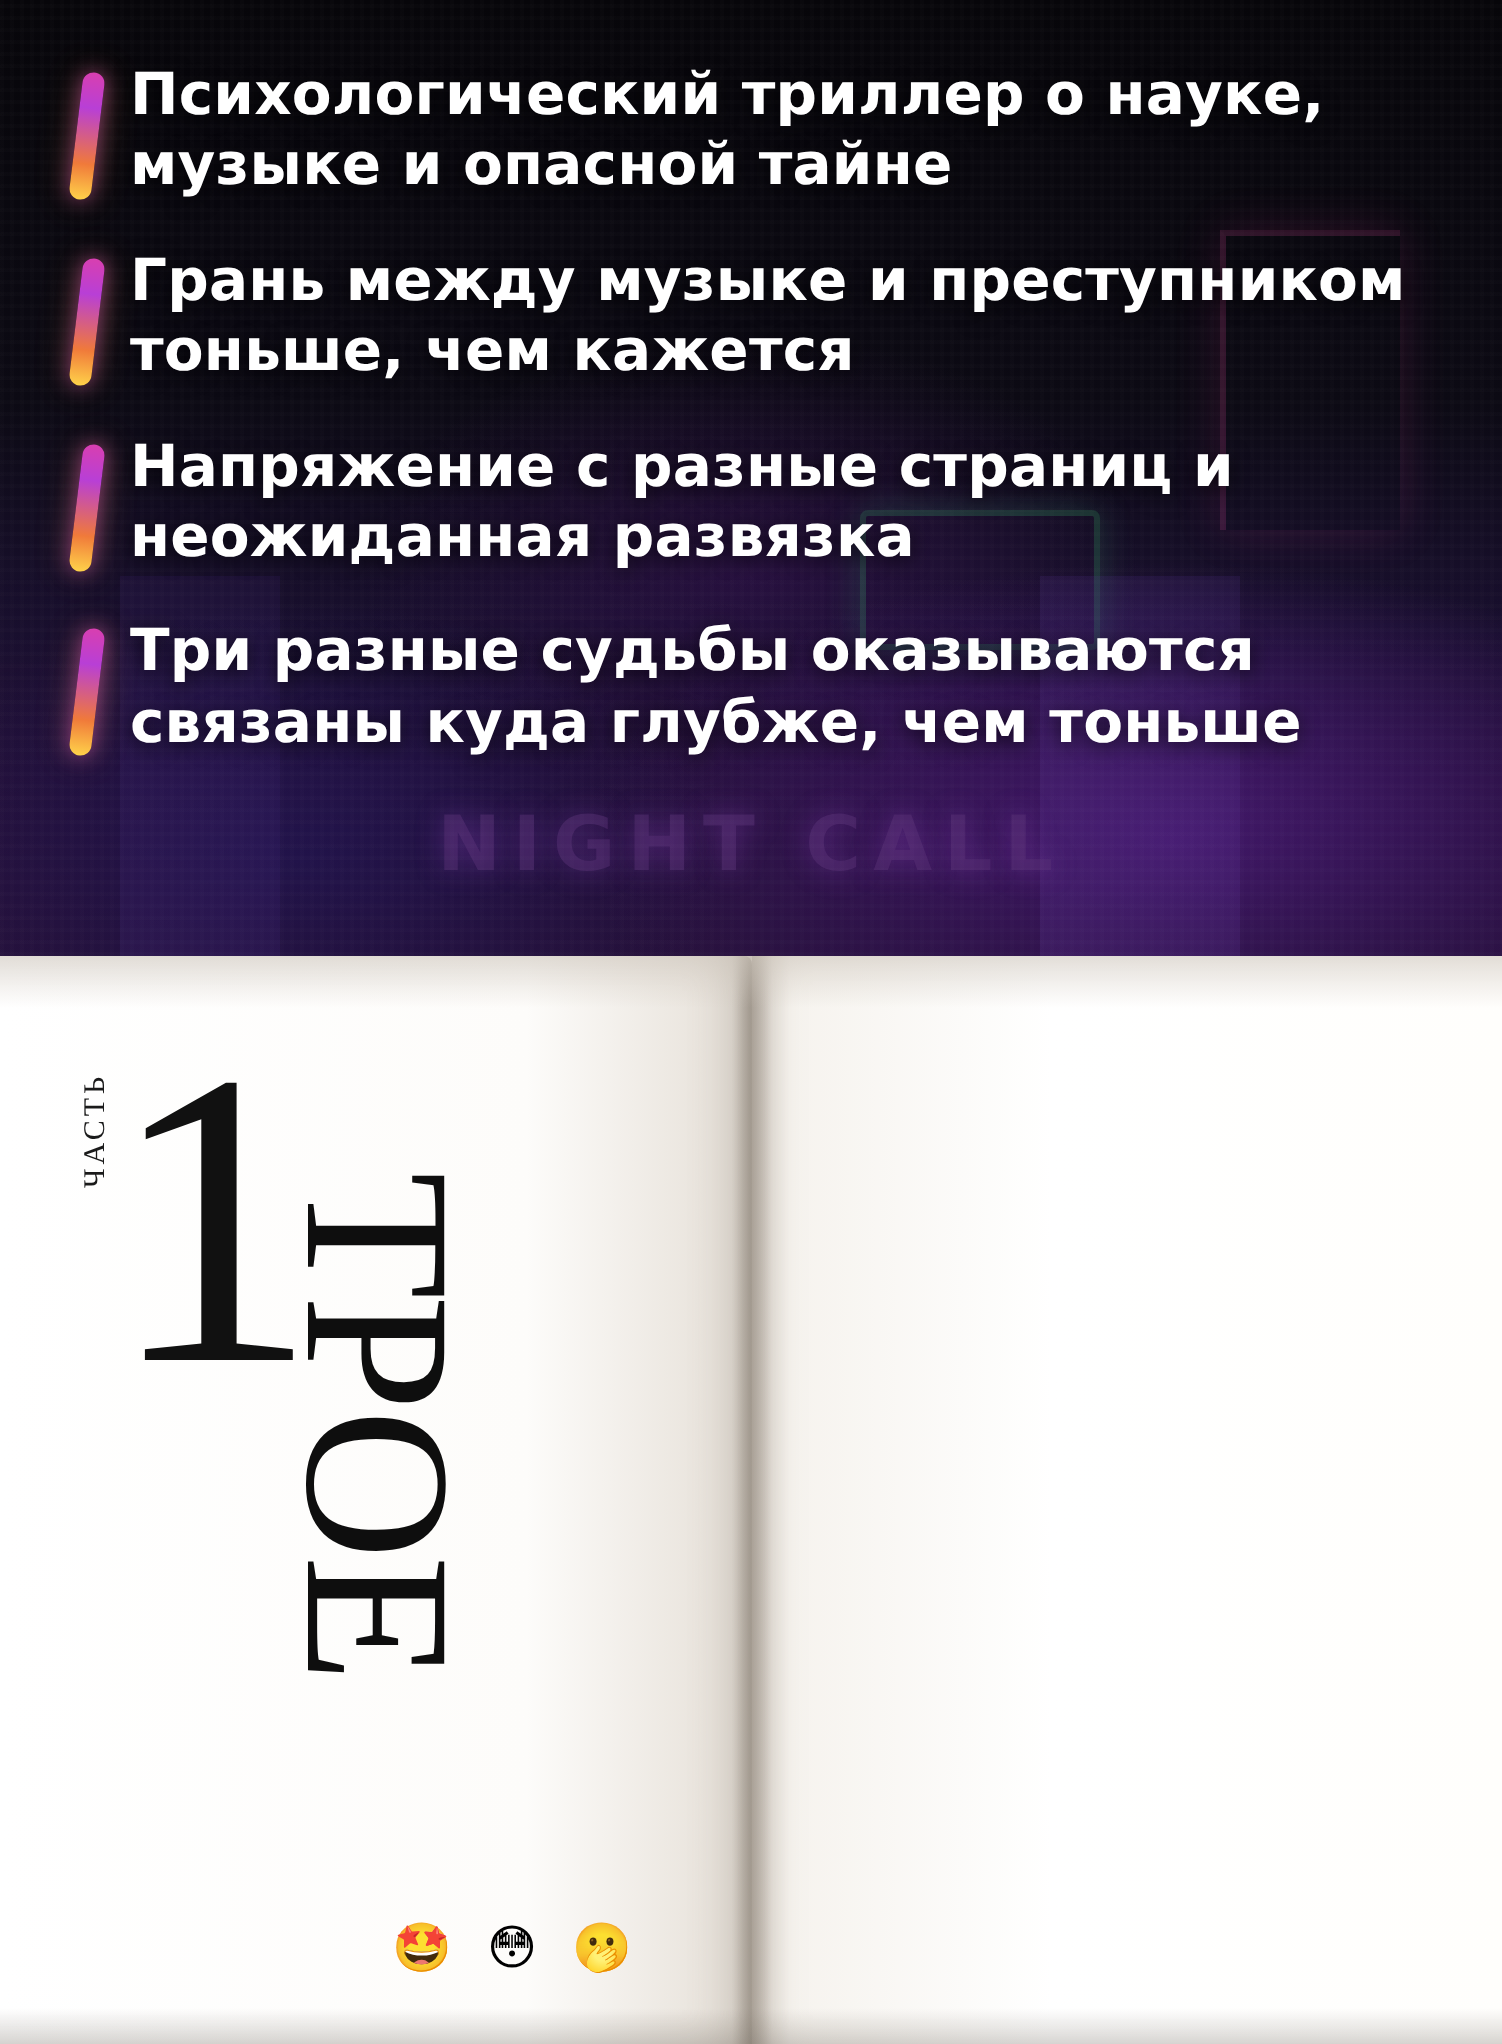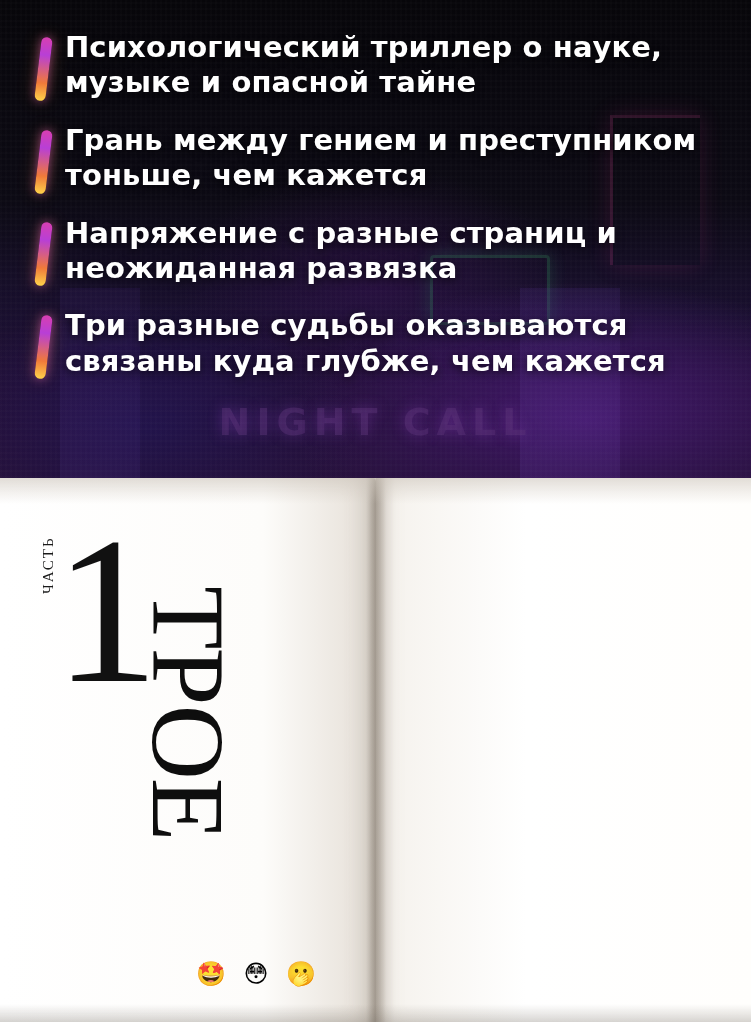--- a/index.html
+++ b/index.html
@@ -77,21 +77,21 @@
     box-shadow: 0 0 22px rgba(230,60,160,0.15);
   }
 
   .bullets {
     position: absolute;
     left: 34px; top: 30px;
     width: 700px;
   }
   .bullet {
     display: flex;
-    align-items: flex-end;
+    align-items: flex-start;
     margin-bottom: 22px;
   }
   .bullet:last-child { margin-bottom: 0; }
   .tick {
     flex: 0 0 auto;
     width: 11px;
     height: 64px;
     margin: 6px 16px 0 4px;
     border-radius: 6px;
     background: linear-gradient(180deg, #d83fb0 0%, #b83fd6 28%, #f07a3a 72%, #ffd24a 100%);
@@ -206,29 +206,29 @@
     <div class="neon-sign">NIGHT CALL</div>
     <div class="promo-noise"></div>
 
     <div class="bullets">
       <div class="bullet">
         <span class="tick"></span>
         <span class="bullet-text">Психологический триллер о науке, музыке и опасной тайне</span>
       </div>
       <div class="bullet">
         <span class="tick"></span>
-        <span class="bullet-text">Грань между гением и преступником тоньше, чем кажется</span>
+        <span class="bullet-text">Грань между музыке и преступником тоньше, чем кажется</span>
       </div>
       <div class="bullet">
         <span class="tick"></span>
         <span class="bullet-text">Напряжение с разные страниц и неожиданная развязка</span>
       </div>
       <div class="bullet">
         <span class="tick"></span>
-        <span class="bullet-text">Три разные судьбы оказываются связаны куда глубже, чем кажется</span>
+        <span class="bullet-text">Три разные судьбы оказываются связаны куда глубже, чем тоньше</span>
       </div>
     </div>
   </div>
 
   <div class="book">
     <div class="page-left">
       <div class="chap-num">1</div>
       <div class="chap-word">ЧАСТЬ</div>
       <div class="chap-title">ТРОЕ</div>
       <div class="emoji-row">🤩 😳 🫢</div>

